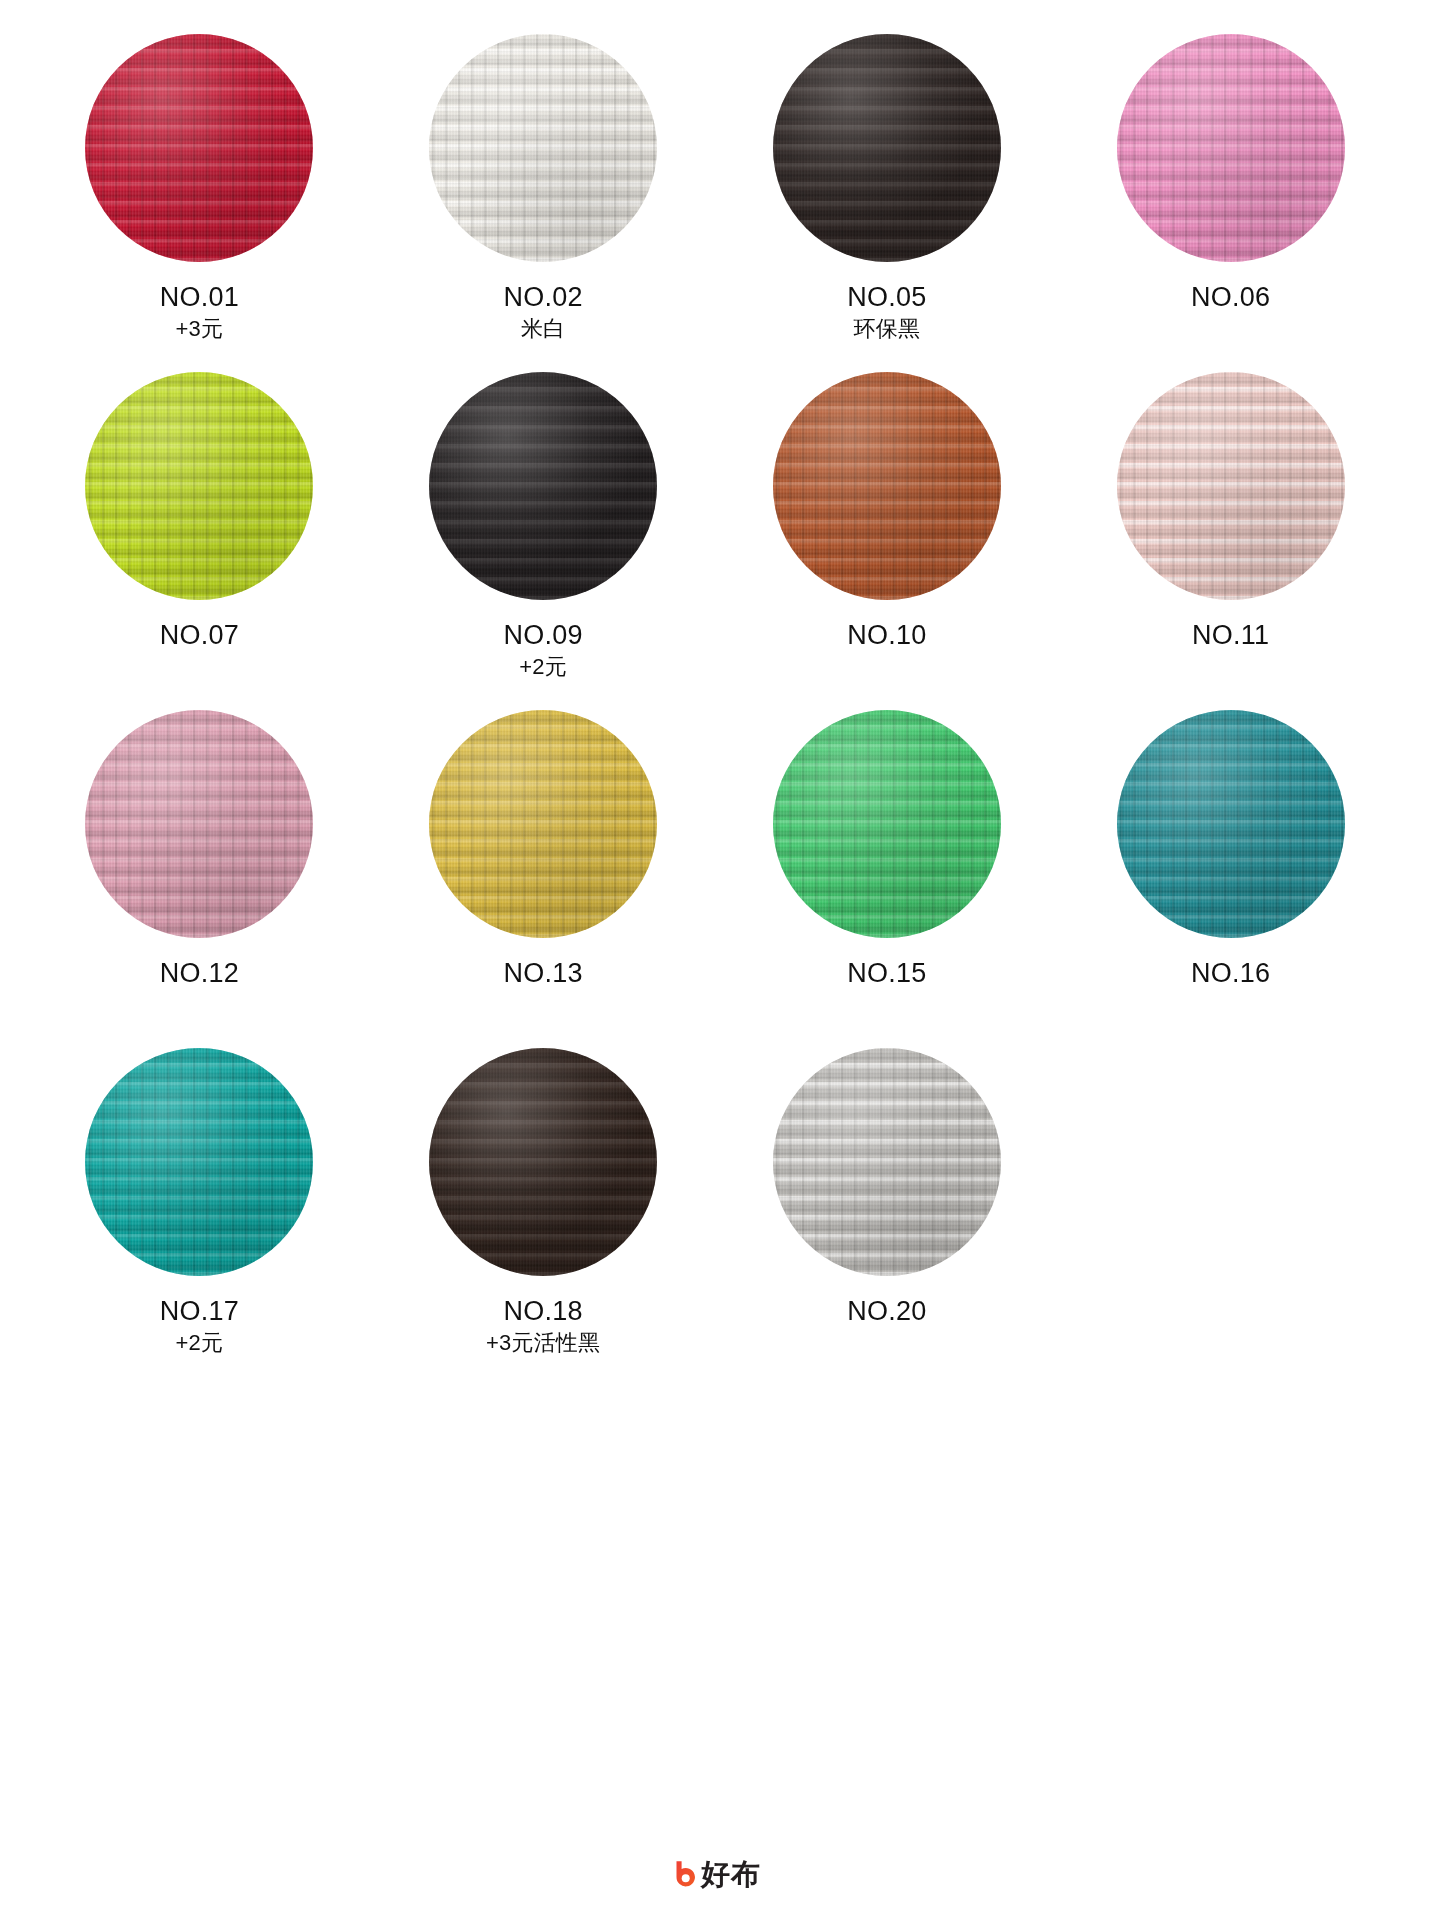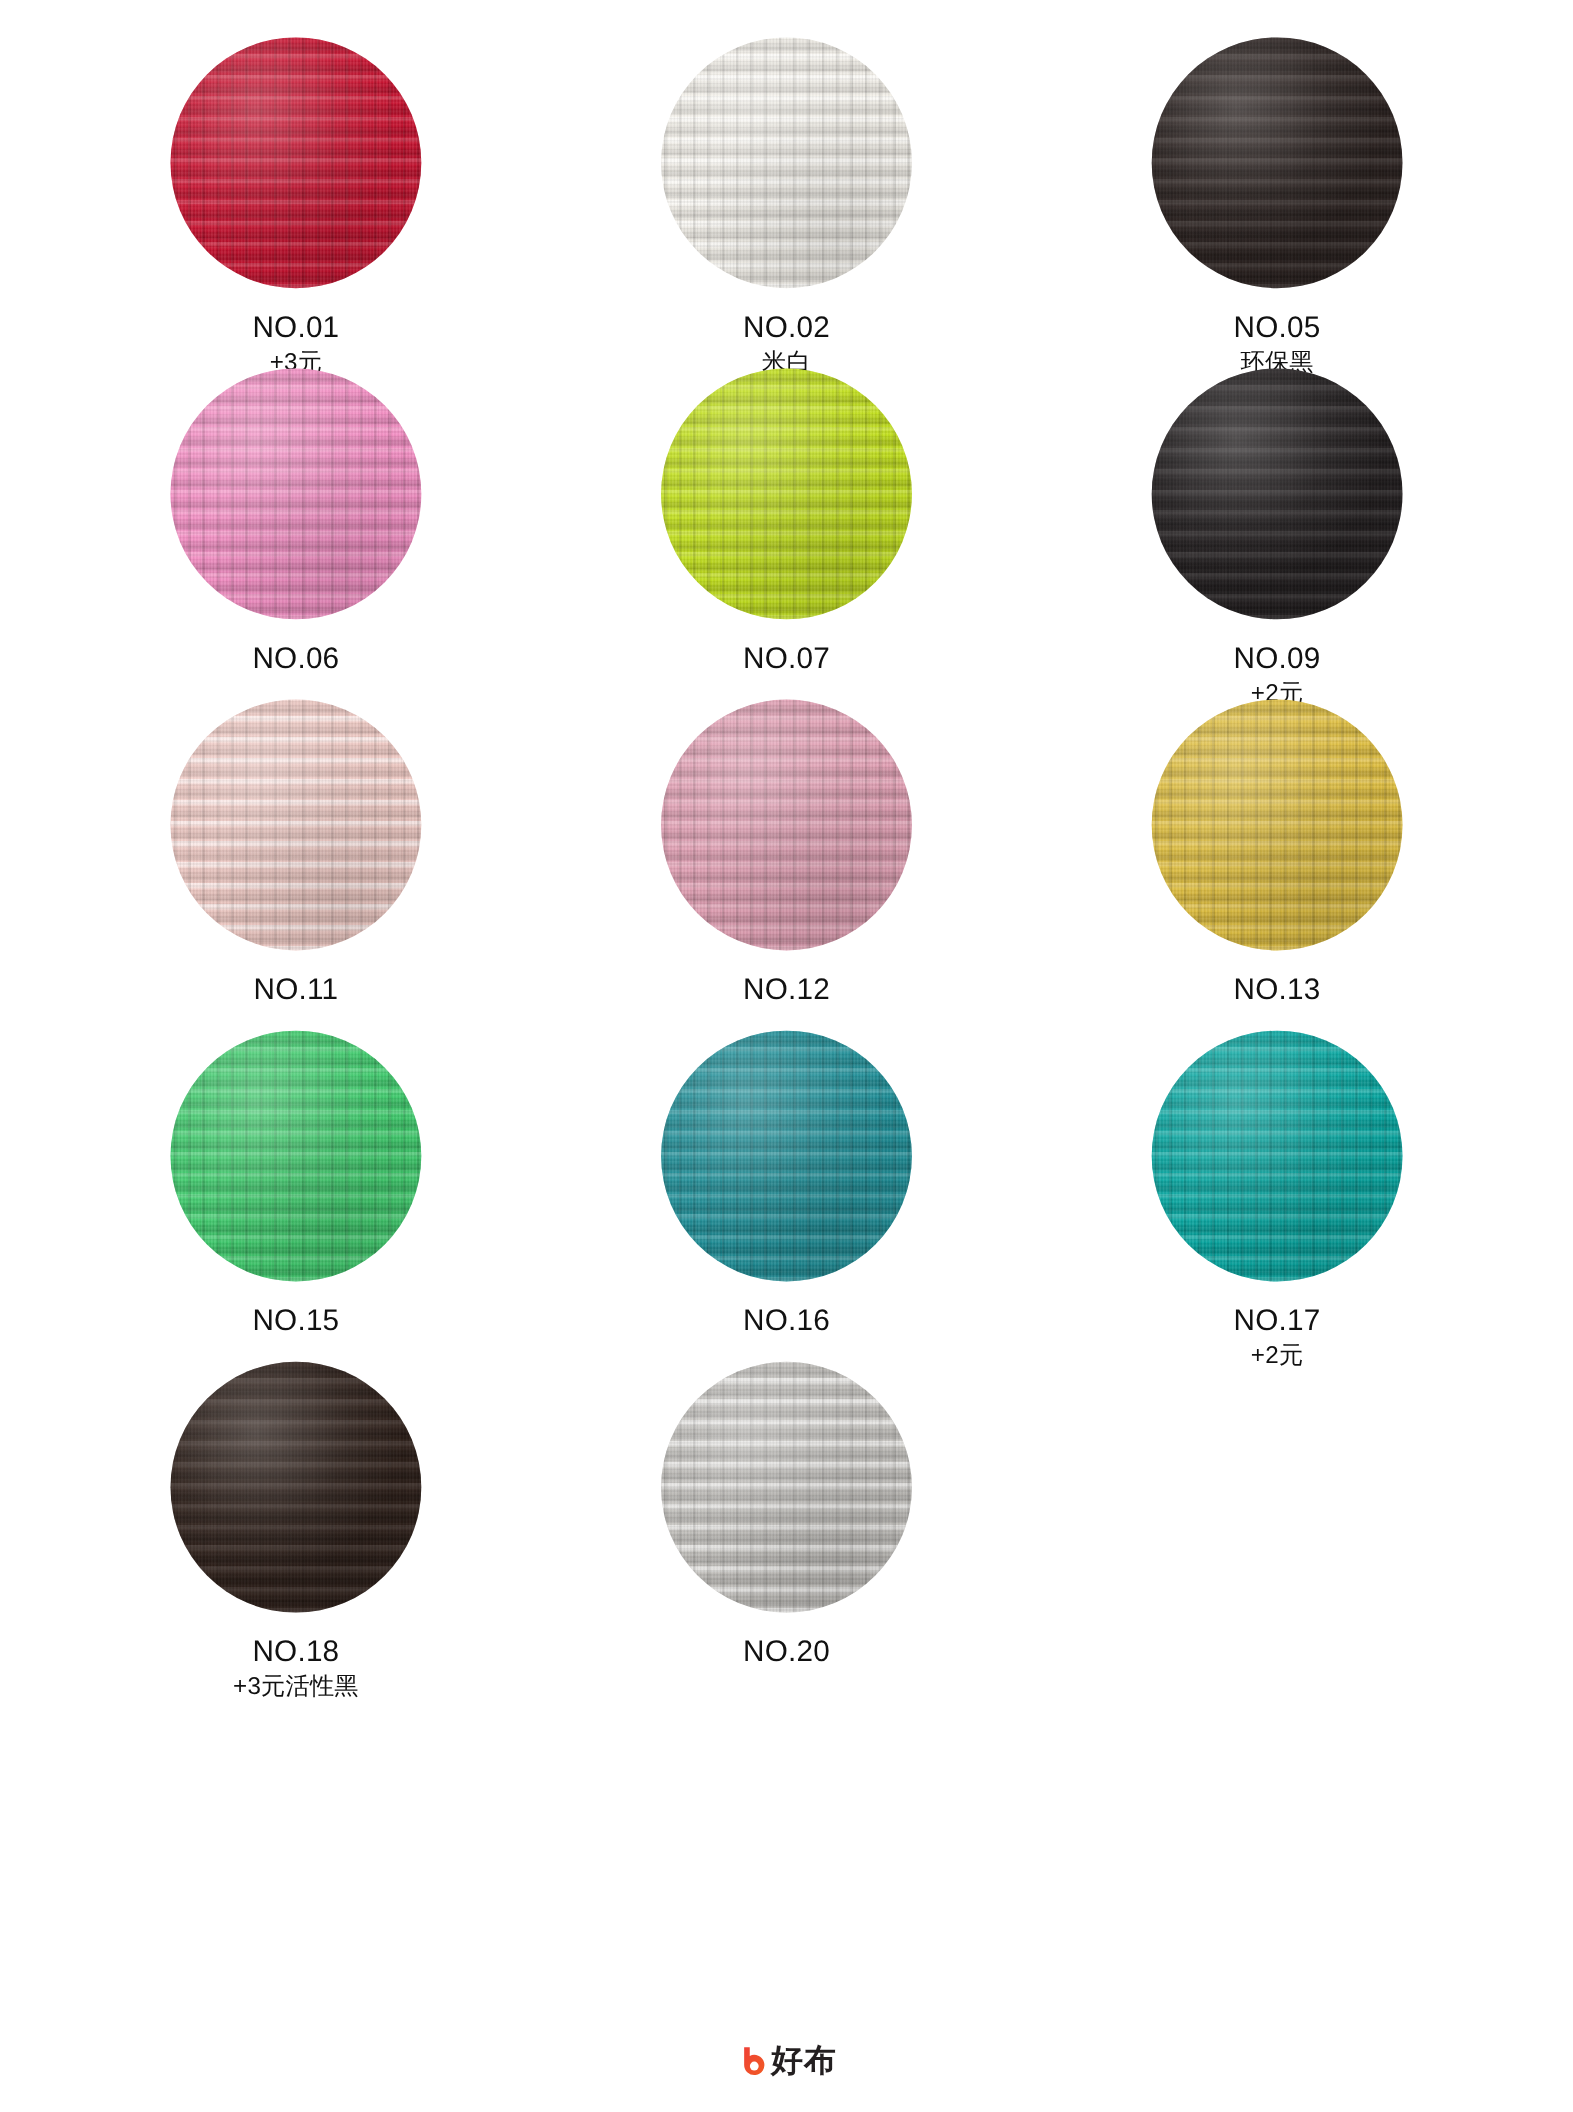--- a/index.html
+++ b/index.html
@@ -22,26 +22,27 @@
     width: 1430px;
     height: 1920px;
     padding: 34px 46px 0 46px;
     display: flex;
     flex-direction: column;
     position: relative;
   }
 
   .grid {
     display: grid;
-    grid-template-columns: repeat(3, 1fr);
+    grid-template-columns: repeat(4, 1fr);
     grid-auto-rows: 301px;
     column-gap: 0px;
     row-gap: 0px;
     width: 1338px;
     margin: 0 auto;
+    gap: 37px;
   }
 
   .swatch-cell {
     display: flex;
     flex-direction: column;
     align-items: center;
     justify-content: flex-start;
   }
 
   
@@ -291,20 +292,33 @@
             <div class="tex-shade"></div>
           </div>
         </div>
         <div class="labels">
           <div class="label-no">NO.09</div>
           <div class="label-sub">+2元</div>
         </div>
       </div>
       <div class="swatch-cell">
         <div class="disc-wrap">
+          <div class="disc" style="background-color: rgb(181, 83, 39);">
+            <div class="tex-rows"></div>
+            <div class="tex-cols"></div>
+            <div class="tex-fine"></div>
+            <div class="tex-shade"></div>
+          </div>
+        </div>
+        <div class="labels">
+          <div class="label-no">NO.10</div>
+        </div>
+      </div>
+      <div class="swatch-cell">
+        <div class="disc-wrap">
           <div class="disc light" style="background-color: rgb(246, 207, 201);">
             <div class="tex-rows"></div>
             <div class="tex-cols"></div>
             <div class="tex-fine"></div>
             <div class="tex-shade"></div>
           </div>
         </div>
         <div class="labels">
           <div class="label-no">NO.11</div>
         </div>

